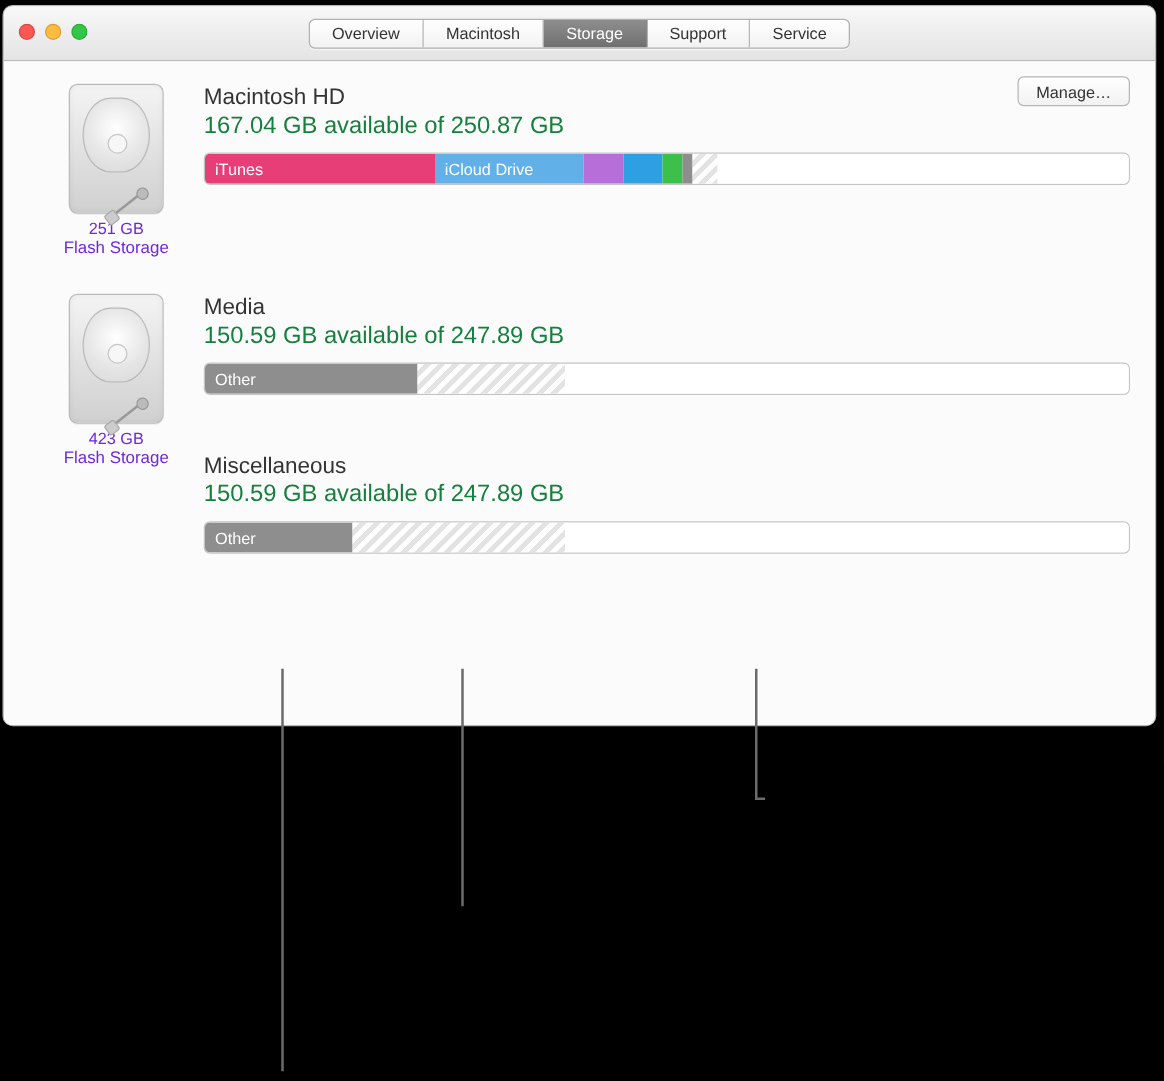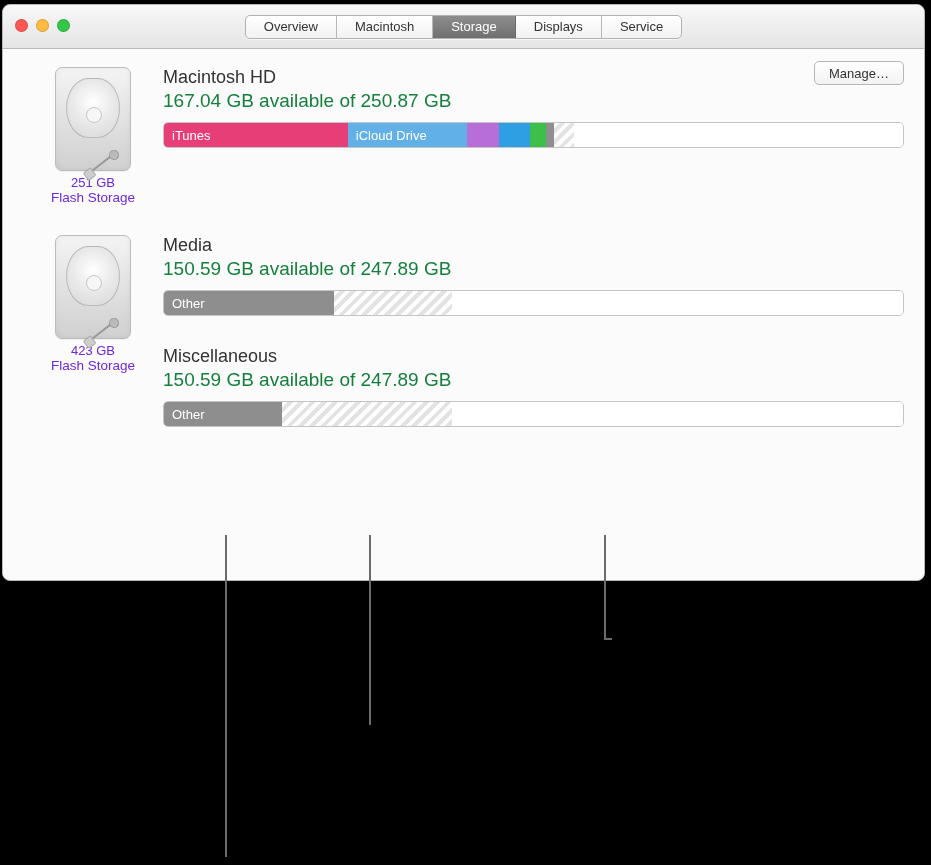--- a/index.html
+++ b/index.html
@@ -59,21 +59,21 @@
     border-radius:50%; background:#f7f7f7; border:1px solid #c6c6c6;
   }
   .drive-arm {
     position:absolute; right:15px; bottom:16px; width:34px; height:2px; background:#999; transform-origin:right center; transform:rotate(-38deg); border-radius:1px;
   }
   .drive-arm::after { content:""; position:absolute; right:-3px; top:-3px; width:8px; height:8px; border-radius:50%; background:#bbb; border:1px solid #9a9a9a; }
   .drive-arm::before { content:""; position:absolute; left:-4px; top:-3px; width:8px; height:8px; border-radius:2px; background:#ccc; border:1px solid #aaa; }
   .drive-size { font-size:13px; color:#6d28d9; margin-top:4px; }
   .drive-type { font-size:13.5px; color:#6d28d9; }
   .vol-col { flex:1; min-width:0; }
-  .vol-block { margin-bottom:30px; }
+  .vol-block { margin-bottom:46px; }
   .vol-name { font-size:18px; color:#333; margin-bottom:2px; }
   .vol-sub { font-size:19px; color:#15803d; margin-bottom:10px; }
   .bar-wrap {
     height:26px; border:1px solid #c4c4c4; border-radius:5px; overflow:hidden;
     background:#fff; display:flex; position:relative;
   }
   .seg-bar { height:100%; display:flex; align-items:center; color:#fff; font-size:13px; padding-left:8px; overflow:hidden; white-space:nowrap; }
   .hatched {
     background: repeating-linear-gradient(135deg,#fff 0,#fff 4px,#e3e3e3 4px,#e3e3e3 8px);
   }
@@ -97,21 +97,21 @@
     <div class="titlebar">
       <div class="traffic">
         <div class="dot red"></div>
         <div class="dot yellow"></div>
         <div class="dot green"></div>
       </div>
       <div class="seg" id="seg">
           <div class="seg-item">Overview</div>
           <div class="seg-item">Macintosh</div>
           <div class="seg-item active">Storage</div>
-          <div class="seg-item">Displays</div>
+          <div class="seg-item">Support</div>
           <div class="seg-item">Service</div>
         </div>
     </div>
 
     <div class="content" id="content">
         <div class="drive-row">
           <div class="drive-icon-col">
             <div class="drive-icon">
               <div class="drive-arm"></div>
             </div>

